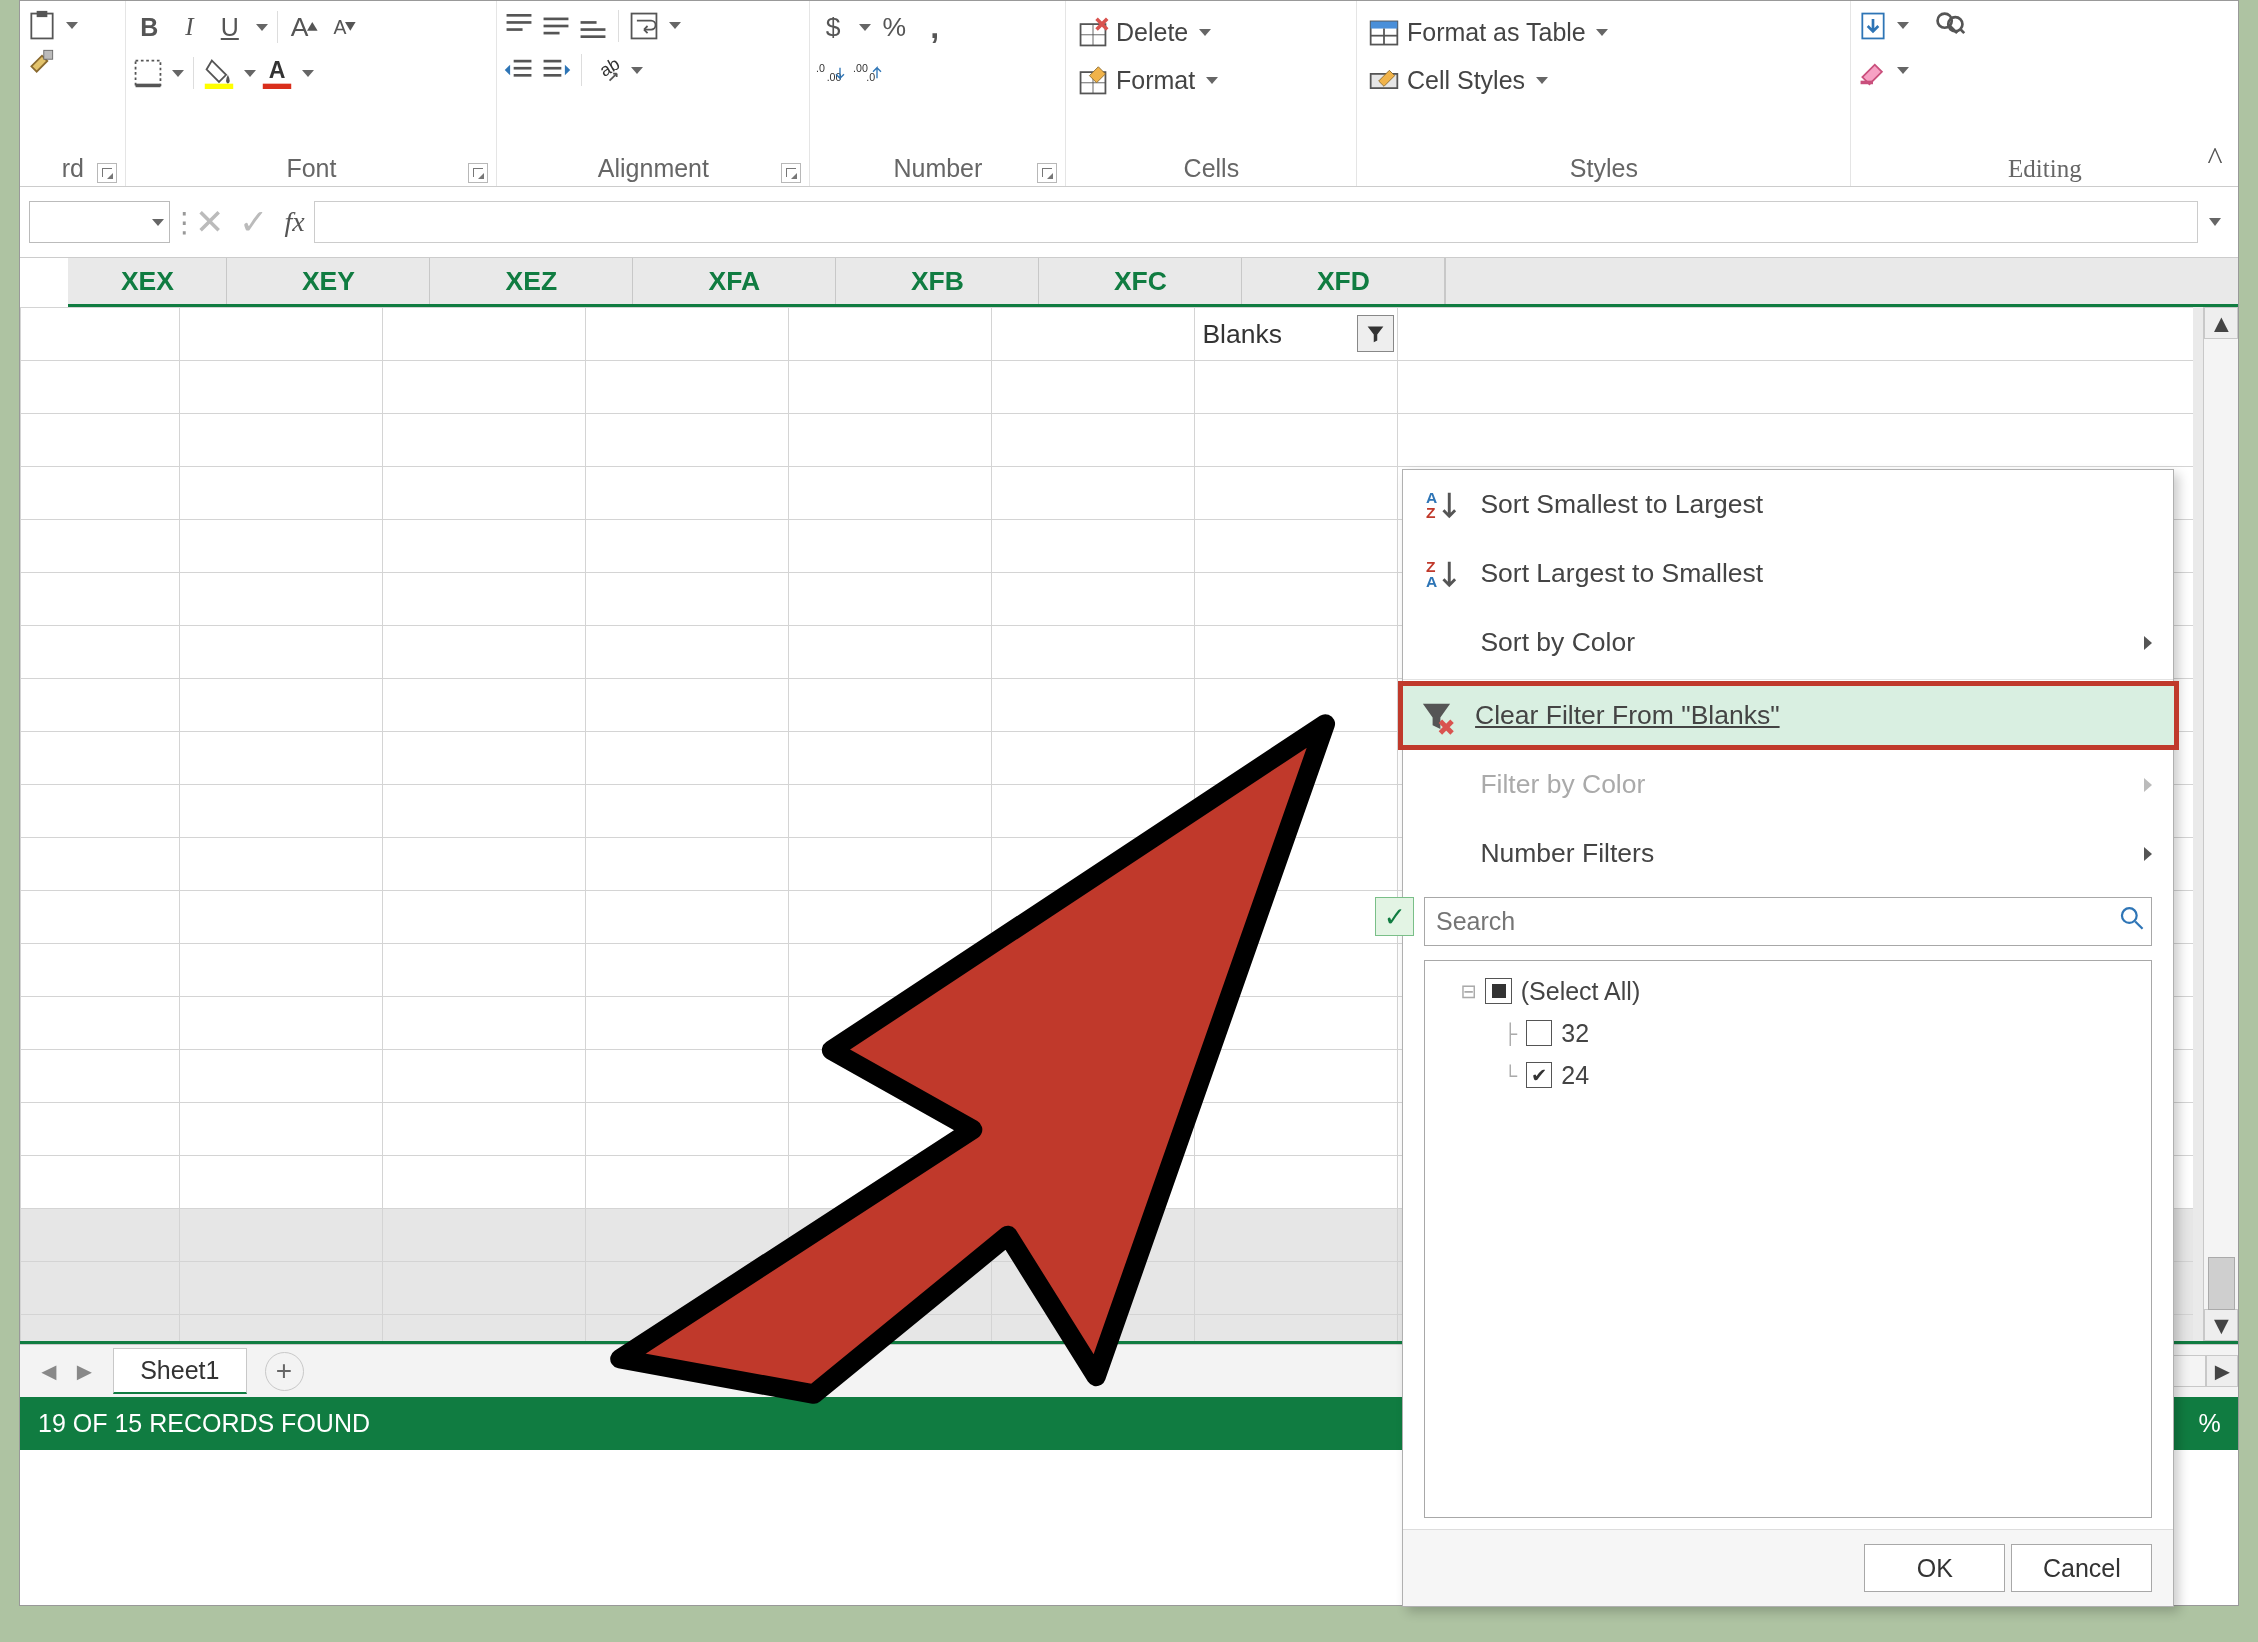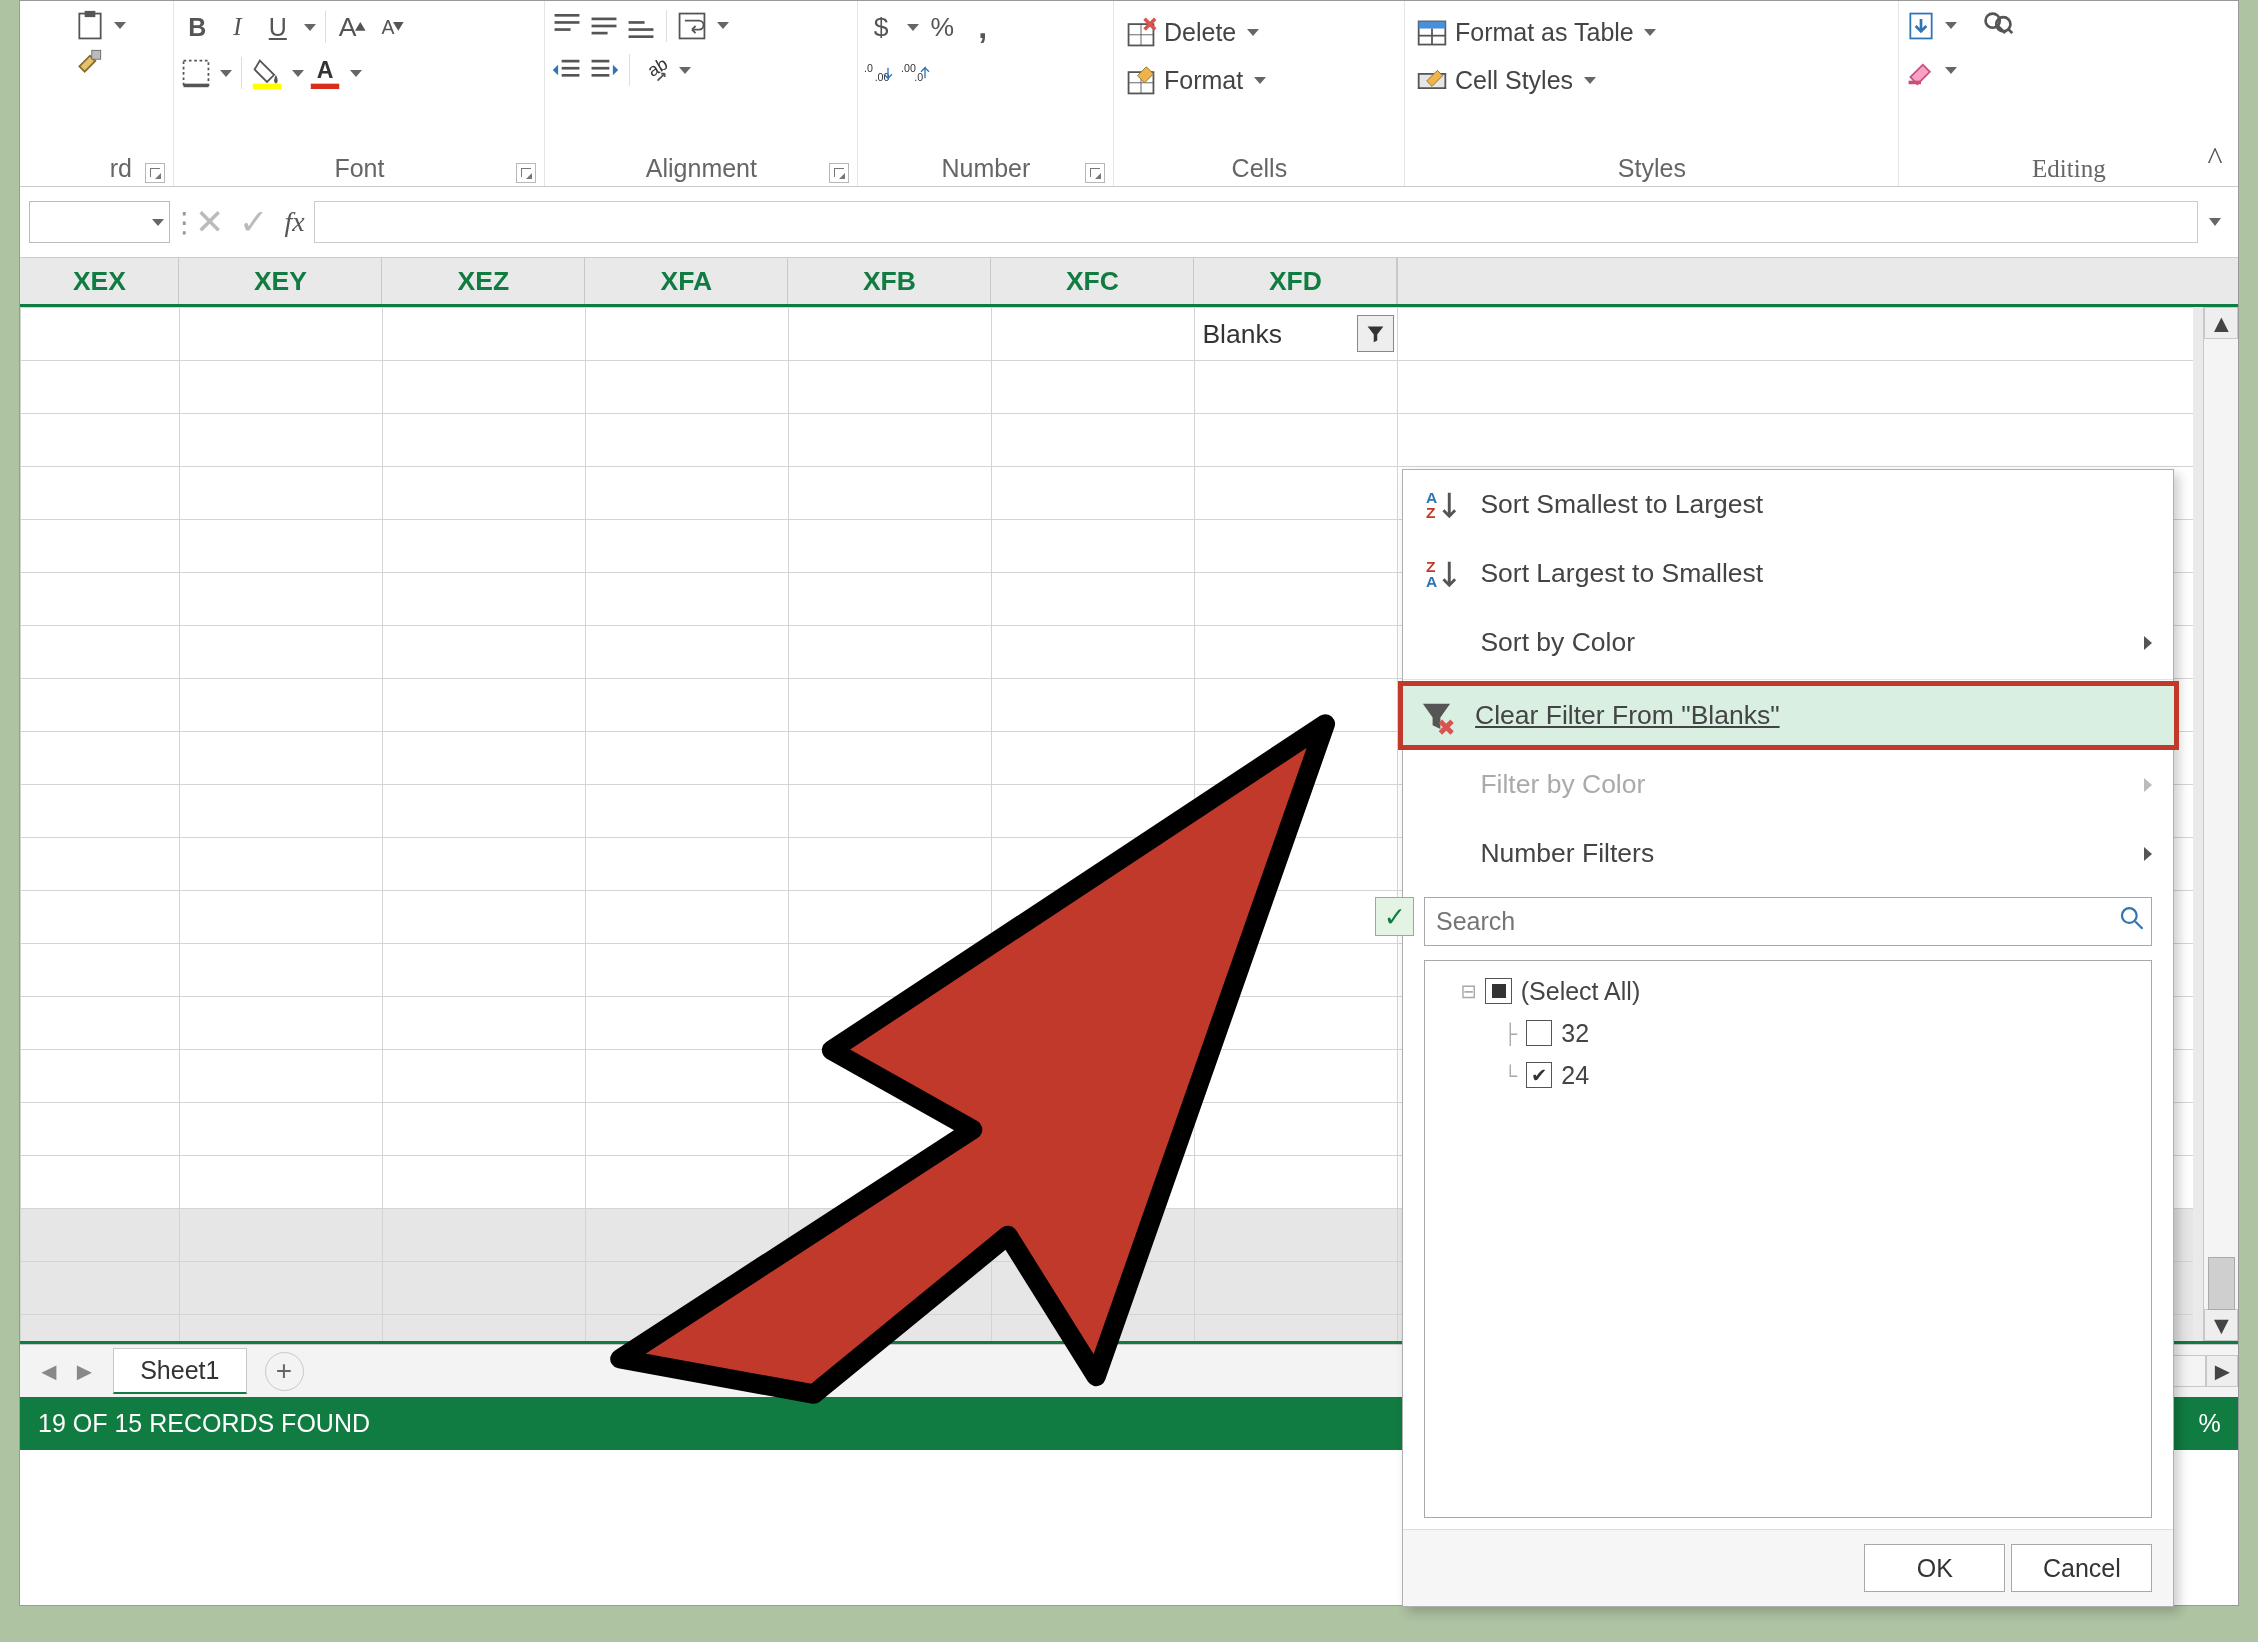--- a/index.html
+++ b/index.html
@@ -114,21 +114,21 @@
   }
   .icon svg { width:100%; height:100%; }
   .collapse-caret {
     position: absolute;
     right: 16px;
     bottom: 8.8px;
     font-size: 32px;
     color: #555;
   }
   
-  .g-clipboard { width: 106px; margin-left: 48px; }
+  .g-clipboard { width: 106px; }
   .g-font { width: 371px; }
   .g-align { width: 313px; }
   .g-number { width: 256px; }
   .g-styles { width: 494px; }
   .g-cells { width: 291px; }
   .g-editing { width: 265px; font-family: Liberation Serif, serif; }
   
   .formula-bar {
     display: flex;
     align-items: center;
@@ -160,20 +160,21 @@
     flex:1; height:42px; border:0.9px solid #ccc; padding:0 8.8px;
   }
   .expand-caret { width:32px; display:flex; align-items:center; justify-content:center;}
   .expand-caret .dropdown-caret { border-top-width:8.8px;}
   
   .col-headers {
     display:flex;
     height:49px;
     background:#e9e9e9;
     border-bottom:3.5px solid #107c41;
+    margin-left:48px;
   }
   .col-headers > div {
     flex:0 0 auto;
     border-right:0.9px solid #c8c8c8;
     display:flex;
     align-items:center;
     justify-content:center;
     font-weight:bold;
     color:#107c41;
     font-size:26.5px;

